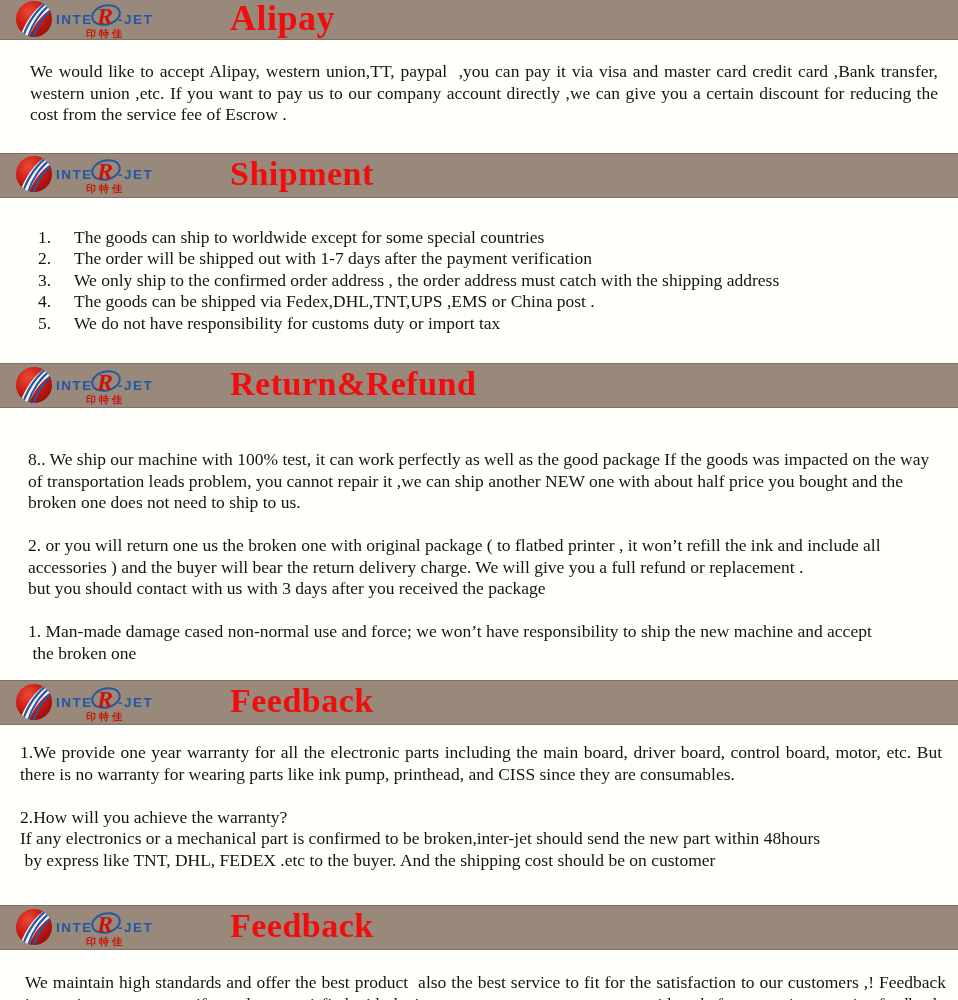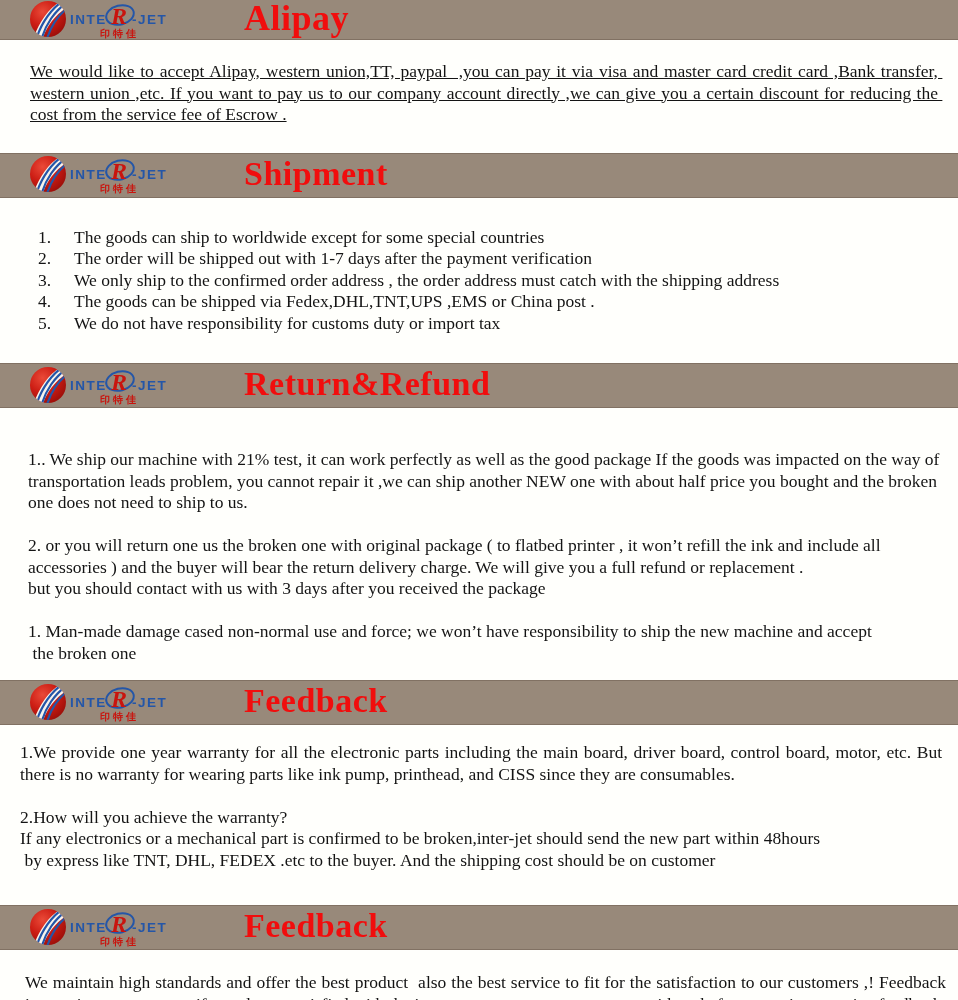--- a/index.html
+++ b/index.html
@@ -18,21 +18,21 @@
   }
   .section { width: 958px; }
   .bar {
     width: 100%;
     height: 45px;
     background: var(--bar-bg);
     border-top: 1px solid rgba(60,45,30,0.25);
     border-bottom: 1px solid rgba(60,45,30,0.25);
     display: flex;
     align-items: center;
-    padding-left: 28px;
+    padding-left: 14px;
     overflow: hidden;
   }
   .bar.first { height: 40px; border-top: none; }
   .bar-title {
     font-family: "Liberation Serif", serif;
     font-weight: bold;
     font-size: 34px;
     line-height: 1;
     color: var(--title-red);
     margin-left: 54px;
@@ -63,21 +63,21 @@
     font-size: 17.5px;
     line-height: 21.5px;
     padding: 20px 20px 20px 30px;
   }
   .body p {
     margin: 0 0 21.5px 0;
     white-space: pre-wrap;
   }
   .body p:last-child { margin-bottom: 0; }
   .body p.just { text-align: justify; }
-  .body-payment   { padding: 21px 20px 27px 30px; text-decoration: underline; }
+  .body-payment   { padding: 21px 20px 27px 30px; }
   .body-shipment  { padding: 13px 20px 13px 0; }
   .body-return    { padding: 41px 18px 16px 28px; }
   .body-guarantee { padding: 17px 16px 34px 20px; }
   .body-feedback  { padding: 22px 12px 12px 25px; }
   ol.ship-list {
     list-style: none;
     counter-reset: item;
     margin: 16px; padding: 0;
   }
   ol.ship-list li {
@@ -169,21 +169,21 @@
       </g>
       <text class="brand-txt" x="42" y="25" font-size="13.5" letter-spacing="1.5">INTE</text>
       <ellipse class="r-ellipse" cx="92" cy="16" rx="14" ry="9.5" stroke-width="2" transform="rotate(-14 92 16)"></ellipse>
       <text class="r-letter" x="83" y="25" font-size="24">R</text>
       <text class="brand-txt" x="104" y="25" font-size="13.5" letter-spacing="1.5">-JET</text>
       <text class="cn" x="72" y="38" font-size="10" letter-spacing="3">印特佳</text>
     </svg>
     <div class="bar-title">Return&amp;Refund</div>
   </div>
   <div class="body body-return">
-    <p>1.. We ship our machine with 21% test, it can work perfectly as well as the good package If the goods was impacted on the way of transportation leads problem, you cannot repair it ,we can ship another NEW one with about half price you bought and the broken one does not need to ship to us.</p>
+    <p>8.. We ship our machine with 100% test, it can work perfectly as well as the good package If the goods was impacted on the way of transportation leads problem, you cannot repair it ,we can ship another NEW one with about half price you bought and the broken one does not need to ship to us.</p>
     <p>2. or you will return one us the broken one with original package ( to flatbed printer , it won’t refill the ink and include all accessories ) and the buyer will bear the return delivery charge. We will give you a full refund or replacement .
 but you should contact with us with 3 days after you received the package</p>
     <p>1. Man-made damage cased non-normal use and force; we won’t have responsibility to ship the new machine and accept
  the broken one</p>
   </div>
 </div>
 
 <div class="section">
   <div class="bar">
     <svg class="logo" width="162" height="42" viewBox="0 0 162 42">

